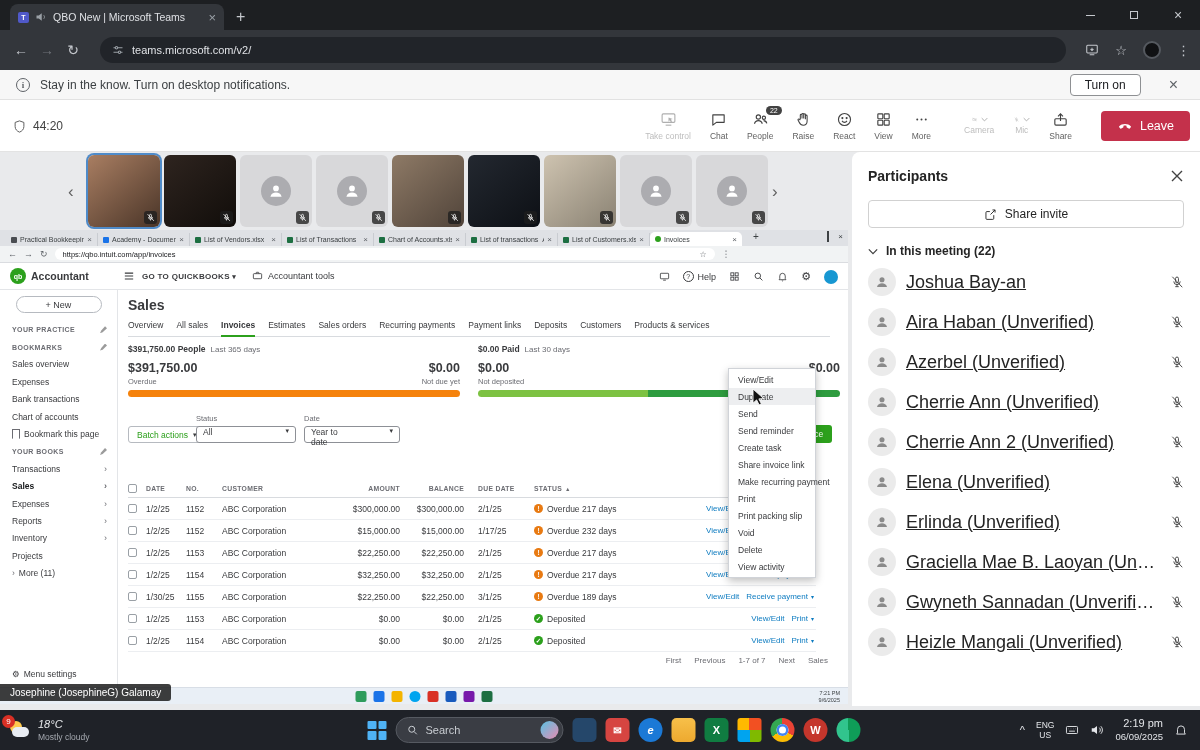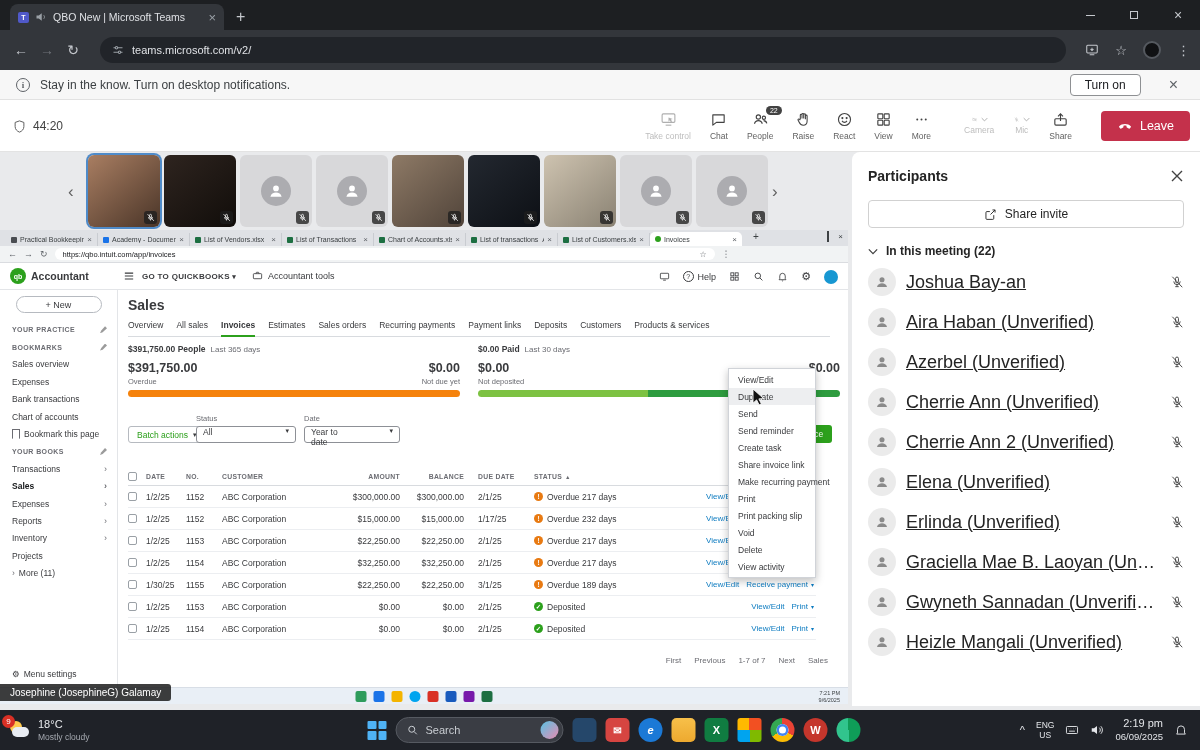--- a/index.html
+++ b/index.html
@@ -158,21 +158,21 @@
   .bar1{position:absolute;left:10px;top:100px;width:332px;height:7px;border-radius:4px;background:#F5820C;}
   .bar2{position:absolute;left:360px;top:100px;width:362px;height:7px;border-radius:4px;background:linear-gradient(90deg,#7DC242 0 47%,#2E9C3F 47% 100%);}
   .flabel{position:absolute;top:124px;font-size:7.5px;color:#6B6C72;}
   .fl1{left:78px;} .fl2{left:186px;}
   .batch{position:absolute;left:10px;top:136px;height:17px;border:1px solid #B6BAC0;border-radius:3px;display:flex;align-items:center;padding:0 8px;font-size:8.5px;color:#2CA01C;gap:5px;background:#fff;}
   .fsel{position:absolute;top:136px;height:17px;border:1px solid #8D9096;border-radius:3px;background:#fff;font-size:8.5px;color:#393A3D;display:flex;justify-content:space-between;padding:0 6px;gap:36px;}
   .sel1{left:78px;width:100px;} .sel2{left:186px;width:96px;}
   .carq{font-size:7px;color:#393A3D;}
   .createbtn{position:absolute;left:642px;top:135px;height:18px;background:#2CA01C;color:#fff;border:none;border-radius:3px;font-size:8.5px;display:flex;align-items:center;padding:0 9px;white-space:nowrap;z-index:1;}
 
-  .ttable{position:absolute;left:10px;top:178px;width:688px;}
+  .ttable{position:absolute;left:10px;top:190px;width:688px;}
   .thead,.trow{display:grid;grid-template-columns:18px 40px 36px 118px 74px 64px 56px 140px 1fr;align-items:center;}
   .thead{height:18px;border-bottom:1px solid #D8DBDF;font-size:6.8px;font-weight:700;color:#6B6C72;letter-spacing:.3px;}
   .trow{height:22px;border-bottom:1px solid #ECEEF1;font-size:8.5px;color:#393A3D;}
   .chk{width:9px;height:9px;border:1px solid #9AA0A6;border-radius:2px;background:#fff;}
   .num{text-align:right;padding-right:14px;}
   .thead .num{padding-right:14px;}
   .stt{display:flex;align-items:center;gap:4px;}
   .dot{width:9px;height:9px;border-radius:50%;color:#fff;font-size:6.5px;font-weight:700;display:flex;align-items:center;justify-content:center;flex:none;}
   .stt.overdue .dot{background:#E87A12;} .stt.overdue .dot::before{content:"!";}
   .stt.deposited .dot{background:#2CA01C;} .stt.deposited .dot::before{content:"✓";}
@@ -195,21 +195,21 @@
   .sbclock{position:absolute;right:8px;top:2px;font-size:5.5px;color:#3C4043;text-align:right;line-height:1.25;}
   .nametag{position:absolute;left:0;bottom:3px;background:rgba(28,28,28,.85);color:#fff;font-size:10px;padding:3px 10px;border-radius:0 3px 3px 0;z-index:20;}
 
   
   .wbar{position:absolute;left:0;top:710px;width:1200px;height:40px;background:#1F2228;}
   .weather{position:absolute;left:8px;top:0;height:40px;display:flex;align-items:center;gap:8px;}
   .wicon{position:relative;width:22px;height:22px;}
   .wsun{position:absolute;left:2px;top:2px;width:12px;height:12px;border-radius:50%;background:#FFC94D;}
   .wcloud{position:absolute;left:4px;top:8px;width:17px;height:10px;border-radius:6px;background:#E8ECF2;}
   .wbadge{position:absolute;left:-6px;top:-4px;min-width:13px;height:13px;border-radius:7px;background:#D93025;color:#fff;font-size:8px;display:flex;align-items:center;justify-content:center;padding:0 3px;}
-  .wtemp{font-size:11px;color:#E8EAED;line-height:1.2;}
+  .wtemp{font-size:11px;color:#E8EAED;line-height:1.2;font-style:italic;}
   .wdesc{font-size:8.5px;color:#A5A9B0;}
   .wcenter{position:absolute;left:50%;top:0;height:40px;transform:translateX(-50%);display:flex;align-items:center;gap:9px;padding-left:28px;}
   .startic{width:19px;height:19px;display:grid;grid-template-columns:8.5px 8.5px;grid-template-rows:8.5px 8.5px;gap:2px;}
   .startic span{background:#4FB3F6;border-radius:1px;}
   .searchpill{width:168px;height:26px;border-radius:13px;background:#3A3D44;border:1px solid #565A61;display:flex;align-items:center;padding:0 4px 0 10px;gap:7px;}
   .searchpill svg{width:12px;height:12px;color:#C9CDD2;}
   .searchpill .stxt{font-size:11px;color:#C9CDD2;flex:1;}
   .sdot{width:18px;height:18px;border-radius:50%;background:linear-gradient(135deg,#57C4E5,#E98BB1);}
   .wapp{width:24px;height:24px;border-radius:5px;display:flex;align-items:center;justify-content:center;font-size:11px;font-weight:700;color:#fff;}
   .navy{background:#25476A;} .red{background:#D64541;font-size:10px;}

